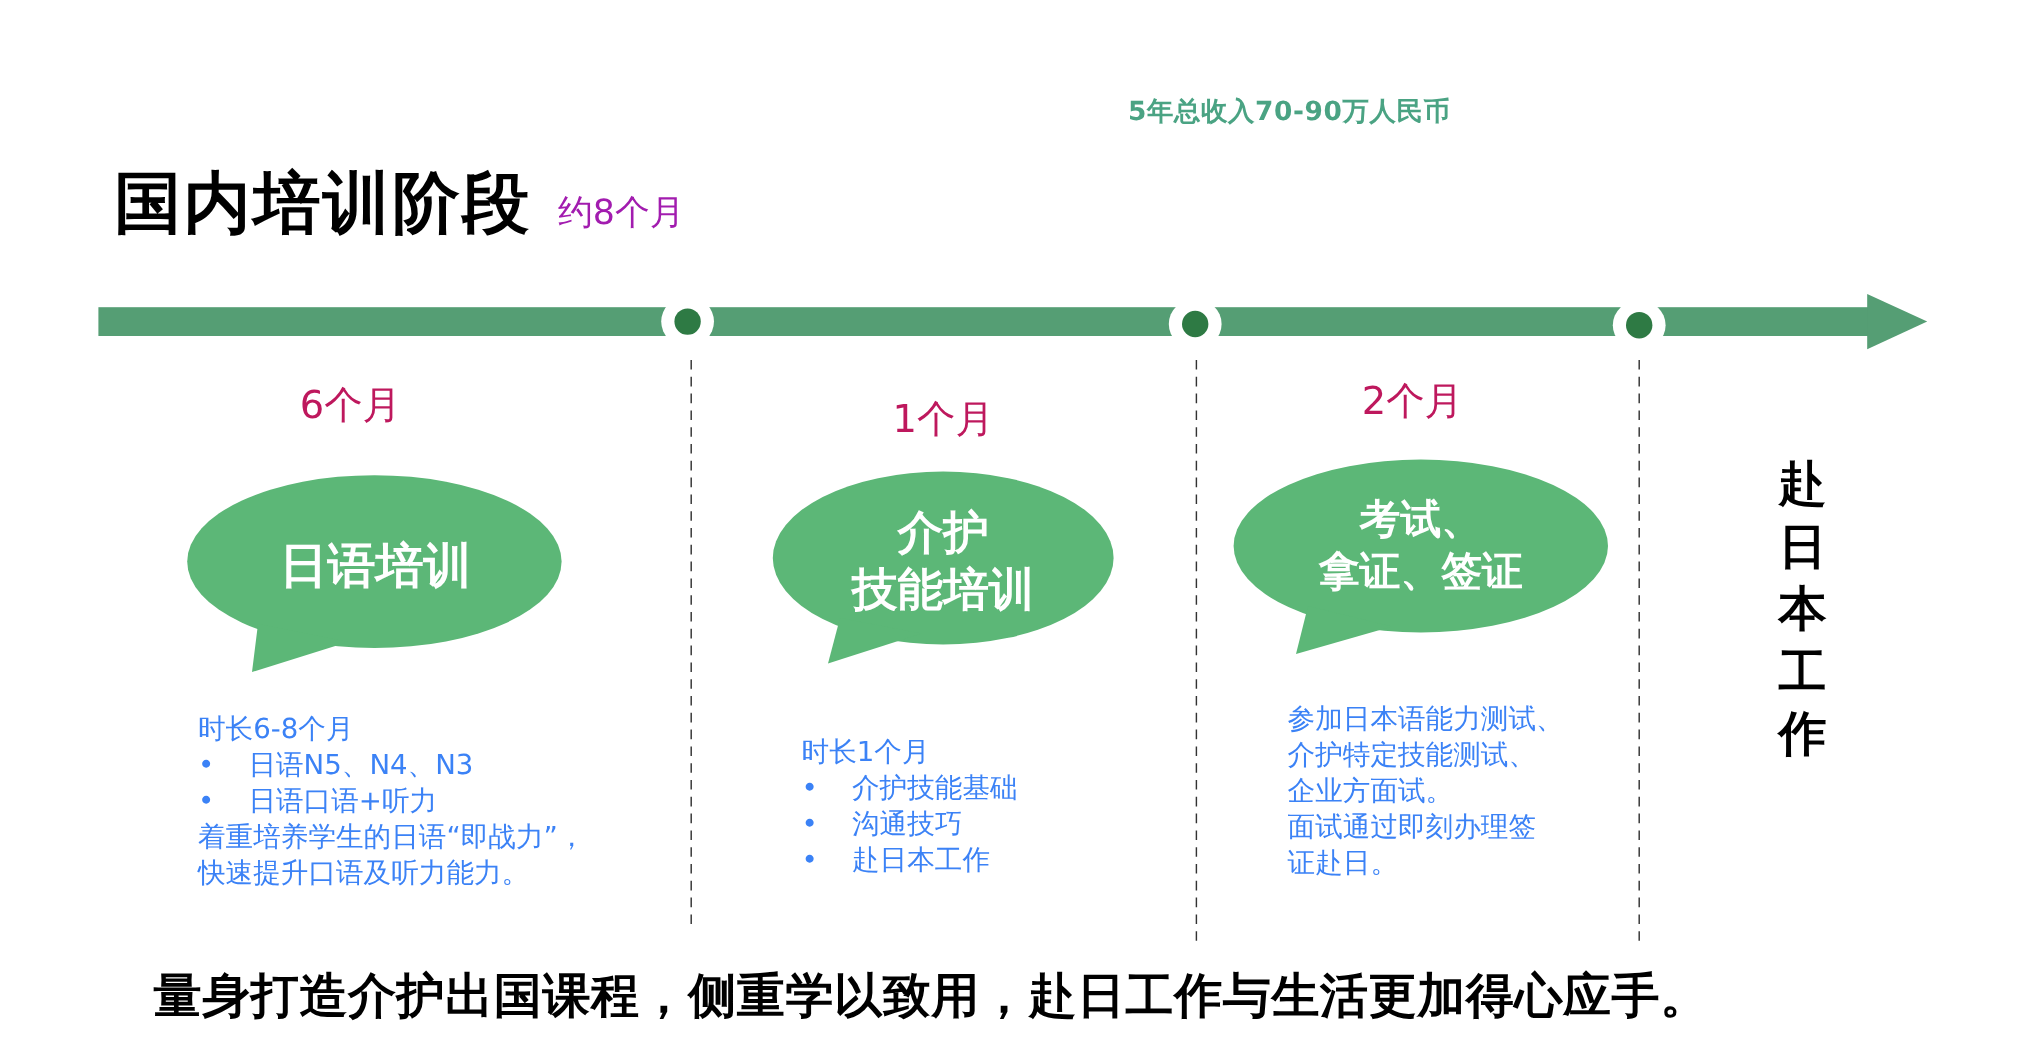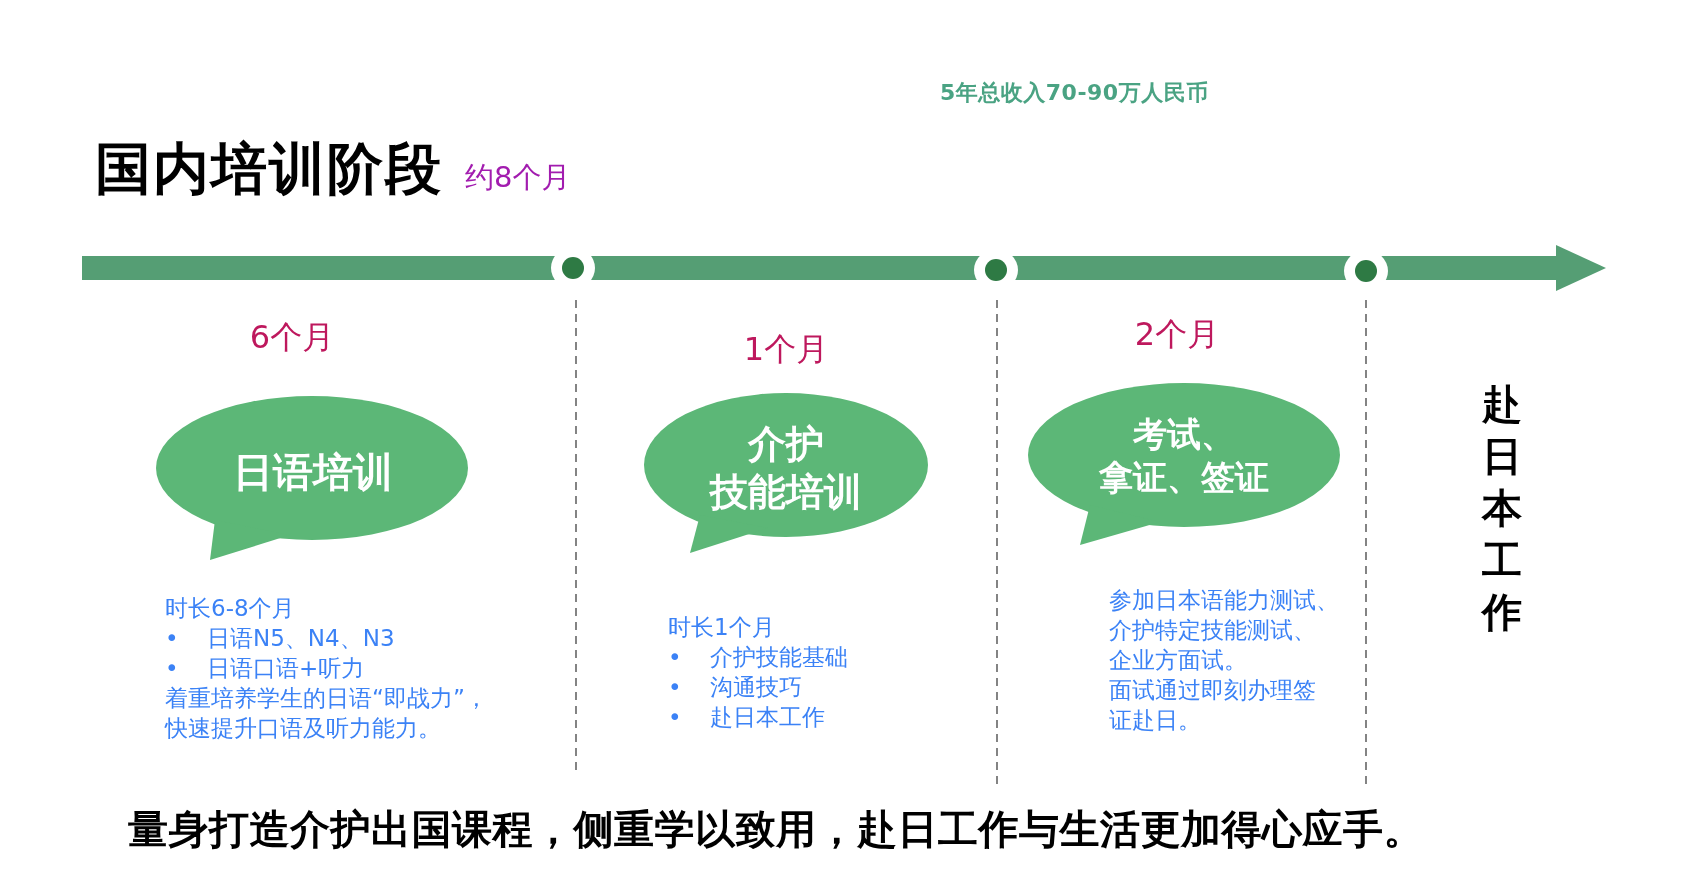--- a/index.html
+++ b/index.html
@@ -85,21 +85,21 @@
   <span class="li">快速提升口语及听力能力。</span>
 </div>
 
 <div class="abs desc" style="left:668px; top:612px;">
   <span class="li">时长1个月</span>
   <span class="li"><span class="bullet">•</span><span>介护技能基础</span></span>
   <span class="li"><span class="bullet">•</span><span>沟通技巧</span></span>
   <span class="li"><span class="bullet">•</span><span>赴日本工作</span></span>
 </div>
 
-<div class="abs desc" style="left:1073px; top:585px;margin-left:36px;">
+<div class="abs desc" style="left:1073px; top:585px;">
   <span class="li">参加日本语能力测试、</span>
   <span class="li">介护特定技能测试、</span>
   <span class="li">企业方面试。</span>
   <span class="li">面试通过即刻办理签</span>
   <span class="li">证赴日。</span>
 </div>
 
 <div class="abs vertical">赴日本工作</div>
 
 <div class="abs slogan">量身打造介护出国课程，侧重学以致用，赴日工作与生活更加得心应手。</div>

